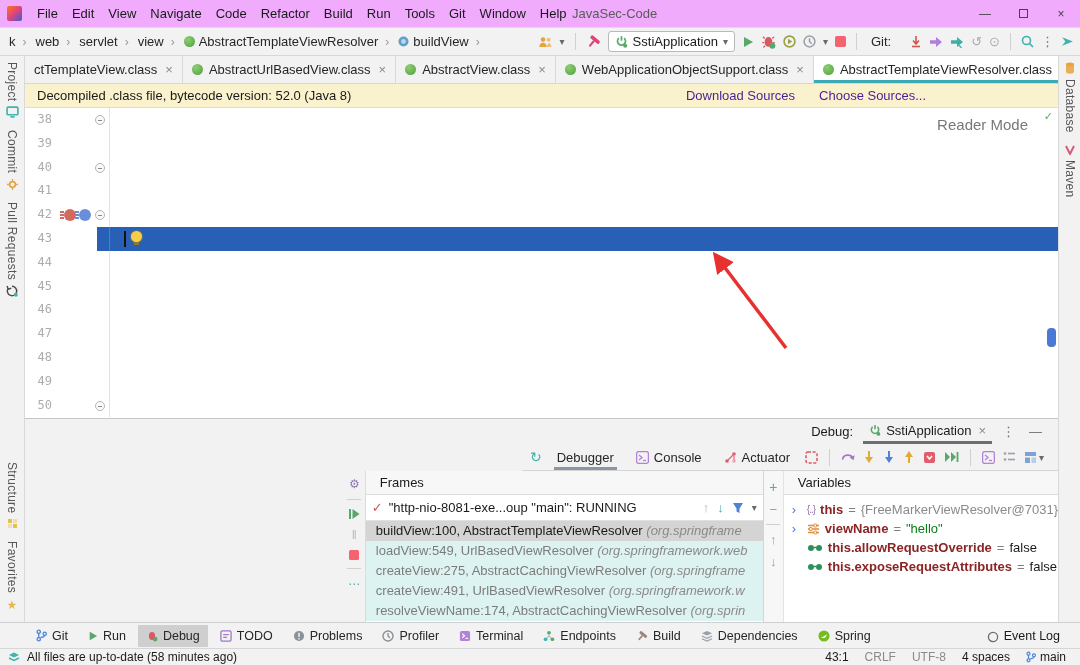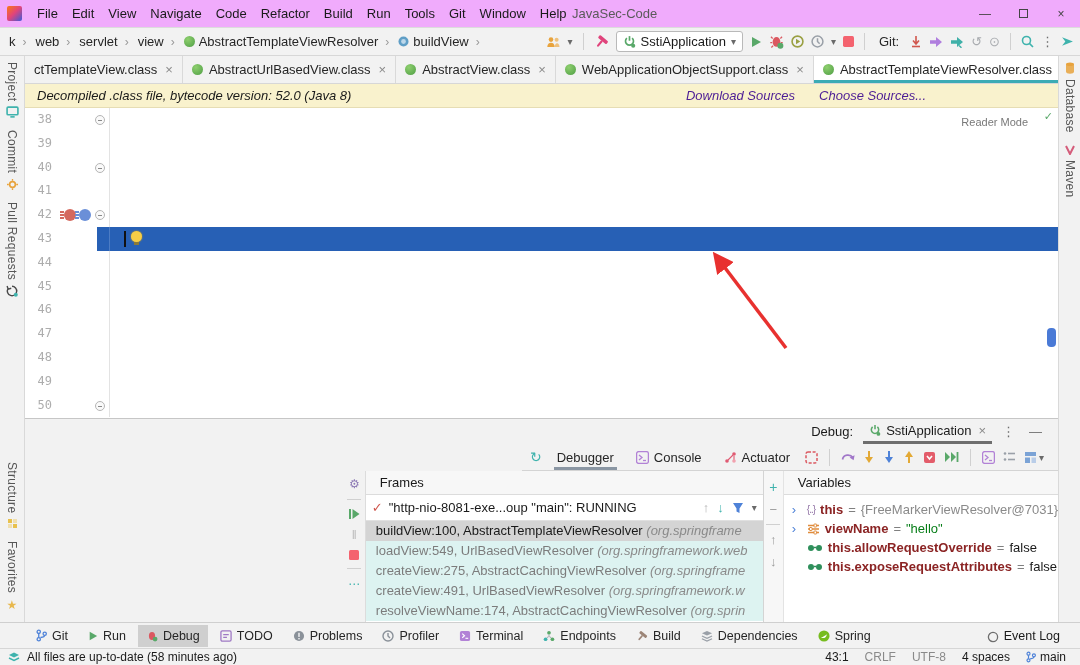--- a/index.html
+++ b/index.html
@@ -20,42 +20,42 @@
   
   .toolbar{height:28px;display:flex;align-items:center;background:#f2f2f2;border-bottom:1px solid #d7d7d7;padding:0 6px;}
   .crumbs{display:flex;align-items:center;color:#262626;}
   .crumb{display:flex;align-items:center;gap:4px;padding:2px 3px;}
   .crumb-sep{color:#9a9a9a;margin:0 3px;font-size:12px;}
   .tb-right{margin-left:auto;display:flex;align-items:center;gap:7px;}
   .tb-sep{width:1px;height:17px;background:#d0d0d0;margin:0 3px;}
   .runcfg{display:flex;align-items:center;gap:5px;background:#fff;border:1px solid #b9b9b9;border-radius:3px;height:21px;padding:0 6px;}
   .caret{color:#6a6a6a;font-size:10px;}
   .glyph-dim{color:#a9acb0;font-size:13px;}
-  .git-label{color:#262626;margin:0 4px 0 4px;}
+  .git-label{color:#262626;margin:0 12px 0 4px;}
 
   
   .bodywrap{display:flex;height:566px;}
   .stripe{background:#f2f2f2;display:flex;flex-direction:column;align-items:center;}
   .stripe-left{width:25px;border-right:1px solid #d9d9d9;}
   .stripe-right{width:22px;border-left:1px solid #d9d9d9;}
   .stripe-item{display:flex;flex-direction:column;align-items:center;gap:5px;padding:6px 0;color:#565656;font-size:12px;}
   .vlabel{writing-mode:vertical-rl;letter-spacing:.3px;}
   .stripe-spacer{margin-top:auto;}
   .center{flex:1;display:flex;flex-direction:column;min-width:0;background:#fff;}
 
   
   .tabsrow{height:28px;display:flex;align-items:stretch;background:#f2f2f2;border-bottom:1px solid #d7d7d7;overflow:hidden;}
   .tab{display:flex;align-items:center;gap:6px;padding:0 9px;border-right:1px solid #d9d9d9;white-space:nowrap;position:relative;color:#262626;}
   .tab.active{background:#fff;}
   .tab.active::after{content:"";position:absolute;left:0;right:0;bottom:0;height:3px;background:#3cabb5;}
   .tab-close{color:#8a8a8a;font-size:13px;margin-left:2px;}
   .cube{width:11px;height:11px;border-radius:50%;background:radial-gradient(circle at 35% 30%,#8ecf6e,#4f9e45);}
 
   
-  .notif{height:24px;display:flex;align-items:center;background:#f9f2cd;border-bottom:1px solid #e6ddb4;padding:0 12px;font-size:13px;font-style:italic;}
+  .notif{height:24px;display:flex;align-items:center;background:#f9f2cd;border-bottom:1px solid #e6ddb4;padding:0 12px;font-size:13px;}
   .notif-links{margin-left:auto;display:flex;gap:24px;margin-right:120px;}
   .notif-link{color:#4c1d95;text-align:center;}
 
   
   .editor{height:310px;position:relative;background:#fff;overflow:hidden;font-family:"DejaVu Sans Mono",monospace;font-size:13px;}
   .cl{display:flex;height:23.8px;line-height:23.8px;white-space:pre;}
   .ln{width:36px;text-align:right;padding-right:9px;color:#adadad;font-size:12px;flex:0 0 auto;}
   .gic{width:36px;flex:0 0 auto;display:flex;align-items:center;gap:3px;padding-left:3px;}
   .pre{width:12px;flex:0 0 auto;position:relative;}
   .code{flex:1;position:relative;border-left:1px solid #e3e3e3;color:#080808;overflow:hidden;}
@@ -64,21 +64,21 @@
   .fold{position:absolute;left:-2px;top:7px;width:10px;height:10px;border:1px solid #b5b5b5;border-radius:50%;background:#fafafa;}
   .fold::after{content:"";position:absolute;left:2px;right:2px;top:4px;height:1px;background:#8a8a8a;}
   .mbp{width:12px;height:12px;border-radius:50%;position:relative;}
   .mbp::before{content:"";position:absolute;left:-4px;top:5px;width:4px;height:1.5px;background:currentColor;box-shadow:0 -3px 0 currentColor,0 3px 0 currentColor;}
   .mbp-r{background:#d4695f;color:#d4695f;}
   .mbp-b{background:#6a8fd8;color:#6a8fd8;}
   .caret-bar{position:absolute;left:14px;top:4px;width:2px;height:16px;background:#111;z-index:4;}
   .bulb{position:absolute;left:19px;top:4px;width:15px;height:15px;z-index:3;}
   .bulb::before{content:"";position:absolute;left:2px;top:0;width:11px;height:11px;border-radius:50%;background:#f7ce46;box-shadow:0 0 2px #d9a514;}
   .bulb::after{content:"";position:absolute;left:5px;top:11px;width:5px;height:3px;background:#8a7a3a;}
-  .reader-mode{position:absolute;top:8px;right:30px;color:#787878;font-family:"Liberation Sans",sans-serif;font-size:11px;}
+  .reader-mode{position:absolute;top:8px;right:30px;color:#787878;font-family:"Liberation Sans",sans-serif;font-size:15px;}
   .insp-ok{position:absolute;top:2px;right:5px;color:#59a869;font-size:11px;font-family:"Liberation Sans",sans-serif;}
   .scroll-mark{position:absolute;right:2px;top:220px;width:9px;height:19px;border-radius:4px;background:#4a7ad6;}
 
   
   .debug{height:204px;display:flex;flex-direction:column;border-top:1px solid #c6c6c6;background:#f2f2f2;align-items:flex-end;}
   .dbg-head{height:25px;display:flex;align-items:center;padding:0 8px;gap:10px;}
   .dbg-session{display:flex;align-items:center;gap:5px;height:100%;padding:0 6px;border-bottom:3px solid #6e6e6e;}
   .dbg-head-right{margin-left:auto;display:flex;align-items:center;gap:14px;color:#6e6e6e;padding-right:8px;}
   .dbg-tools{height:27px;display:flex;align-items:center;gap:8px;padding:0 8px;border-bottom:1px solid #d4d4d4;}
   .dbg-tab{display:flex;align-items:center;gap:5px;padding:4px 7px;position:relative;color:#262626;}

